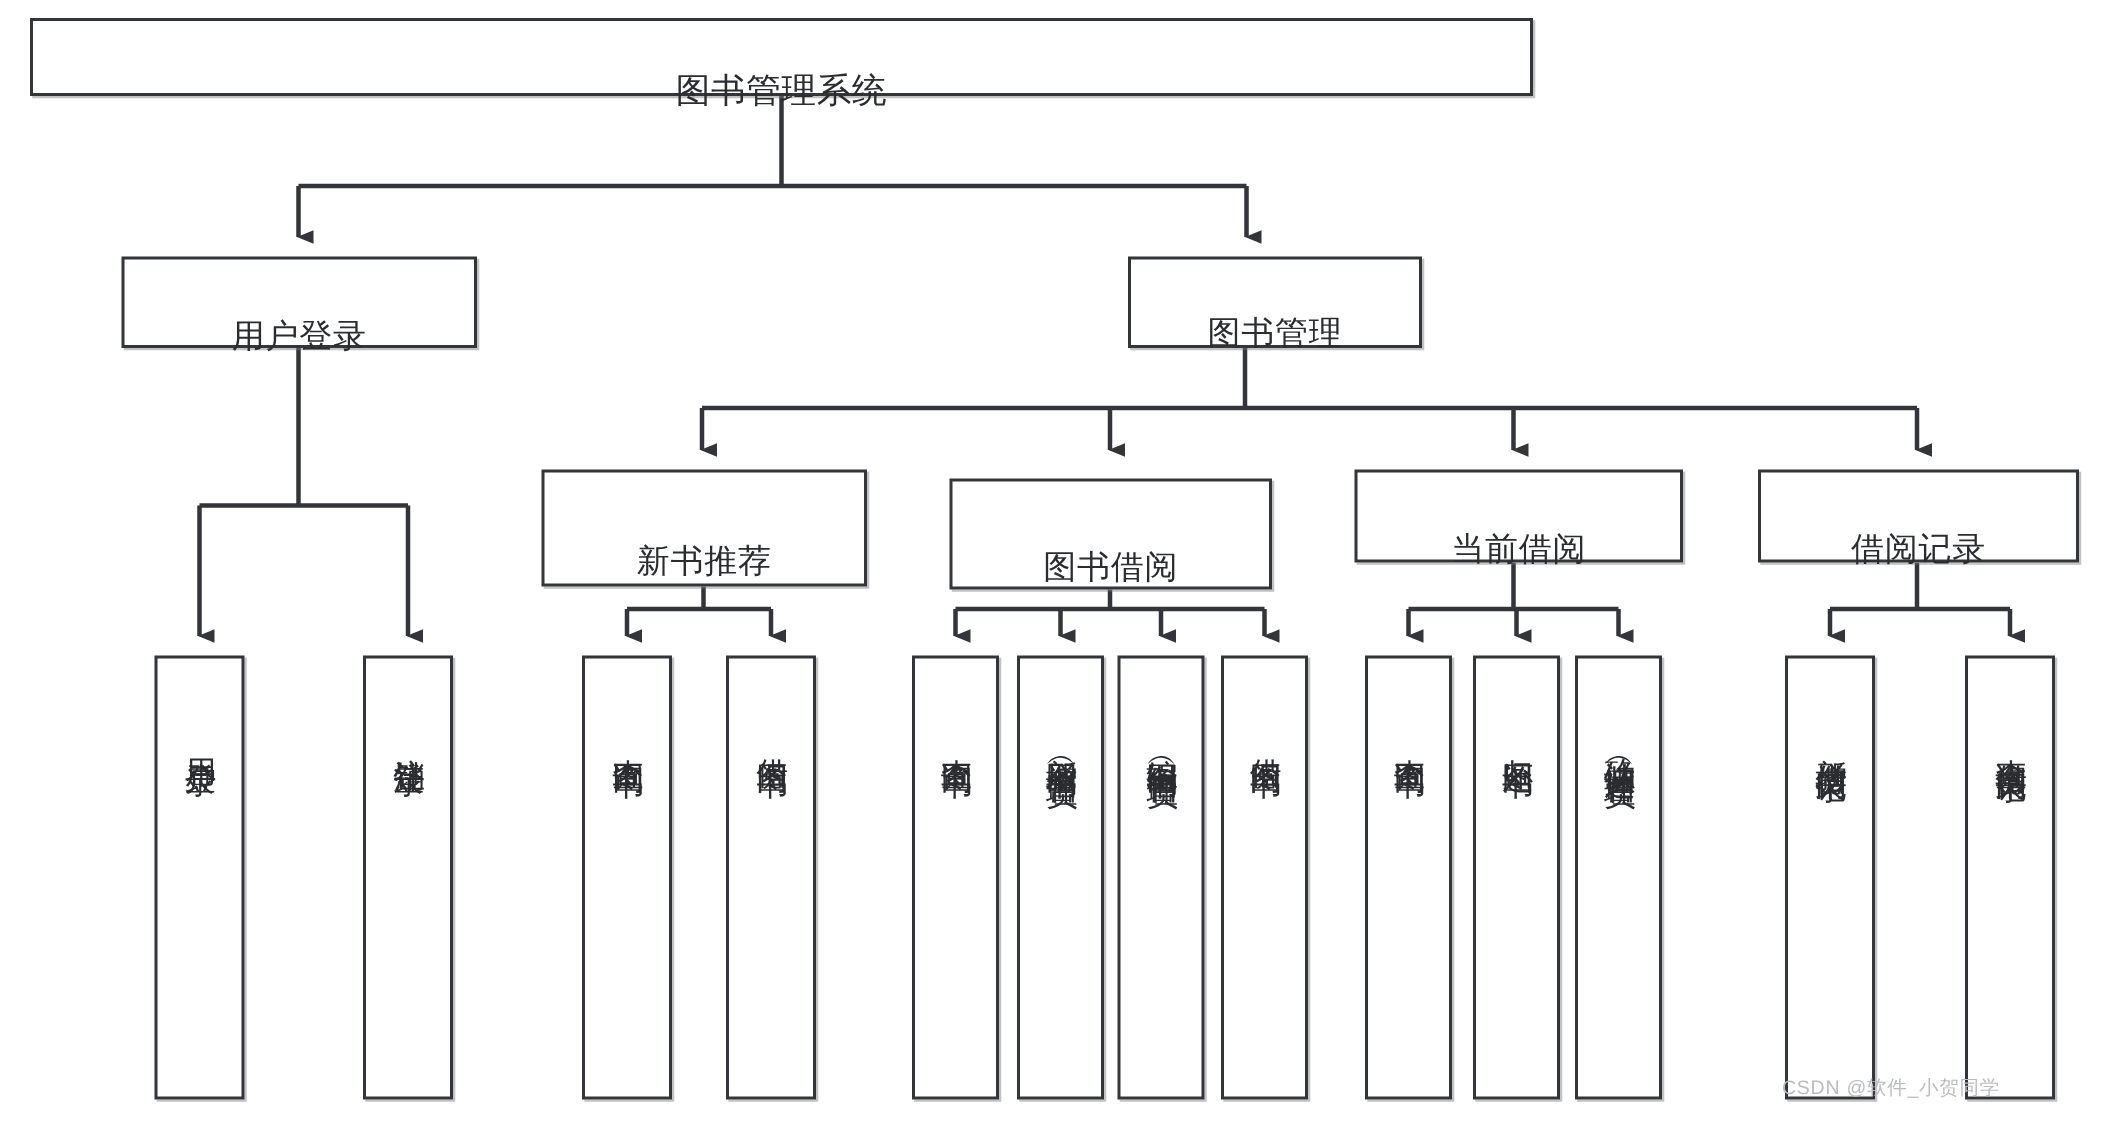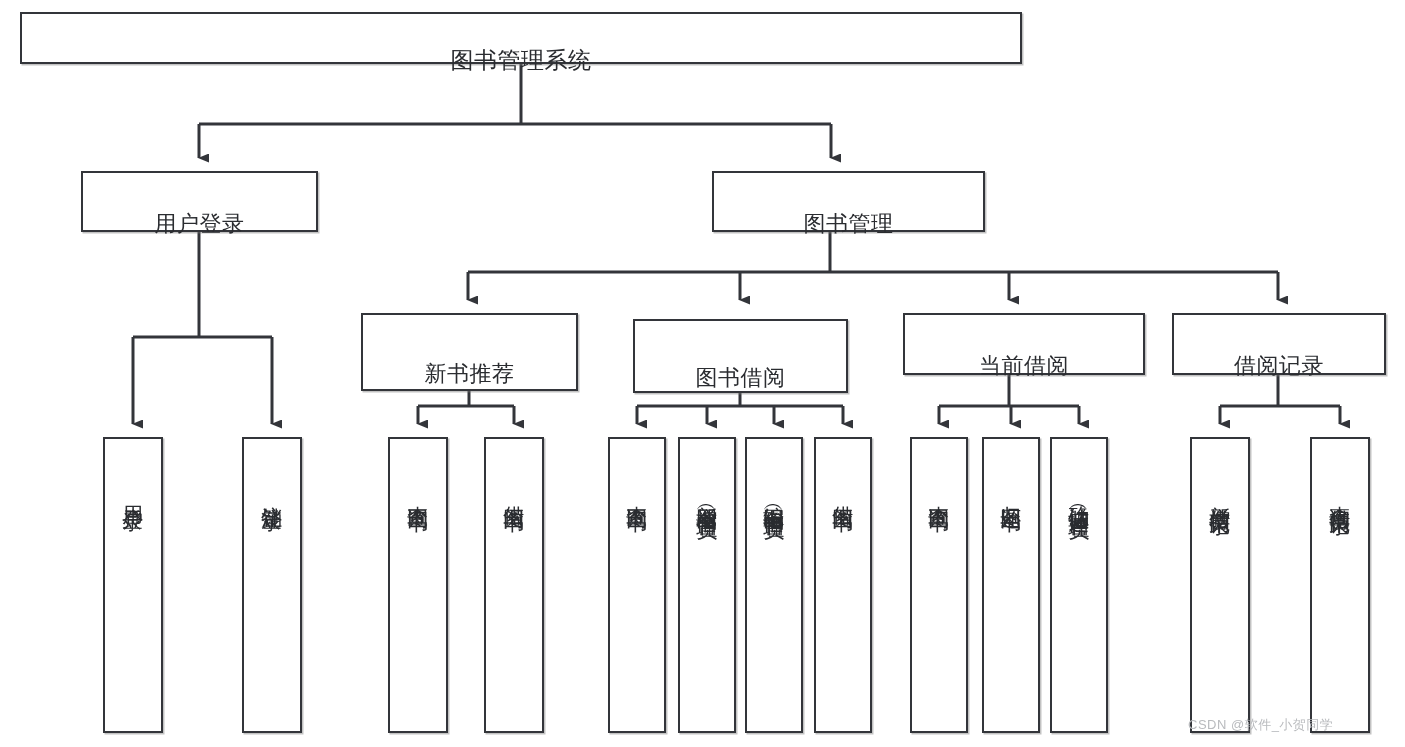--- a/index.html
+++ b/index.html
@@ -141,31 +141,31 @@
     </g>
   </svg>
 
   <div class="node horiz root" style="left: 20px; top: 12px; width: 1002px; height: 52px;">
     <span class="label">图书管理系统</span>
   </div>
 
   <div class="node horiz" style="left: 81px; top: 171px; width: 237px; height: 61px;">
     <span class="label">用户登录</span>
   </div>
-  <div class="node horiz" style="left: 712px; top: 171px; width: 273px; height: 61px;">
+  <div class="node horiz" style="left: 752px; top: 171px; width: 196px; height: 61px; font-family: Liberation Mono, monospace;">
     <span class="label">图书管理</span>
   </div>
 
   <div class="node horiz" style="left: 361px; top: 313px; width: 217px; height: 78px;">
     <span class="label">新书推荐</span>
   </div>
   <div class="node horiz" style="left: 633px; top: 319px; width: 215px; height: 74px;">
     <span class="label">图书借阅</span>
   </div>
-  <div class="node horiz" style="left: 903px; top: 313px; width: 242px; height: 62px;">
+  <div class="node horiz" style="left: 903px; top: 313px; width: 219px; height: 62px;">
     <span class="label">当前借阅</span>
   </div>
   <div class="node horiz" style="left: 1172px; top: 313px; width: 214px; height: 62px; font-family: Liberation Serif, serif;">
     <span class="label">借阅记录</span>
   </div>
 
   <div class="node vert" style="left: 103px; top: 437px; width: 60px; height: 296px;">
     <span class="label">用户登录</span>
   </div>
   <div class="node vert" style="left: 242px; top: 437px; width: 60px; height: 296px;">

